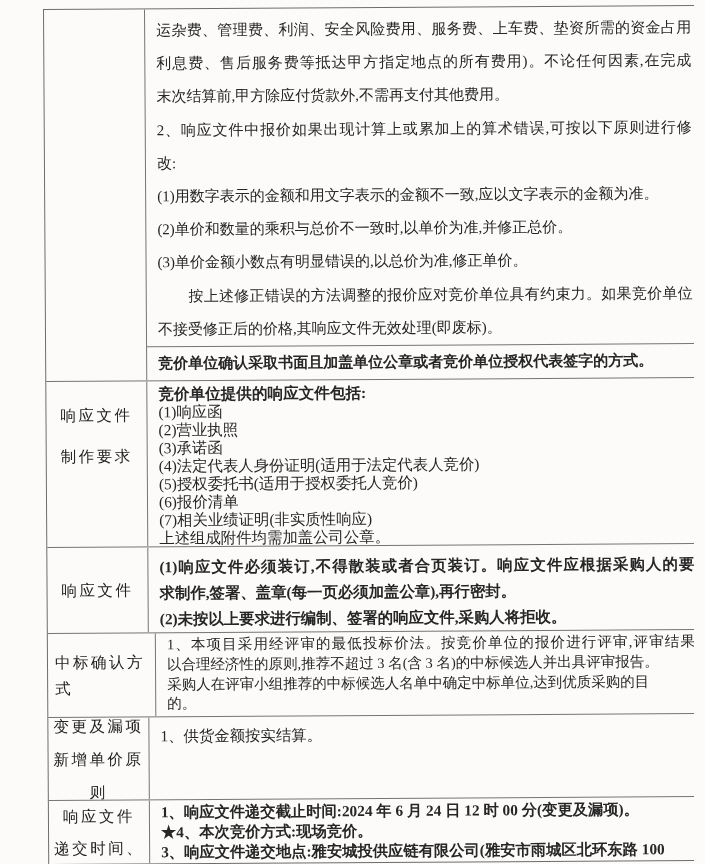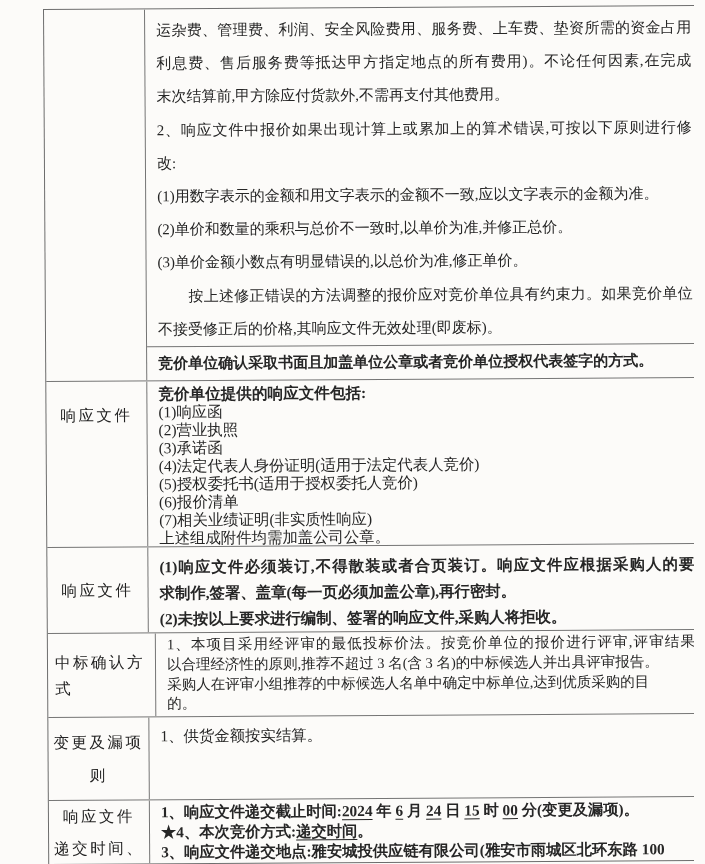--- a/index.html
+++ b/index.html
@@ -69,21 +69,21 @@
   .r5 { height:82px; }
   .r5 .lc { line-height:33px; }
   .r5 .cc { padding-top:9px; }
   .r5 .t { font-size:15.4px; line-height:20px; }
 
   
   .r6 { height:63px; border-bottom:1.4px solid #6d6d6d; }
   .r6 .lc { line-height:32px; }
   .r6 .cc { padding-top:2px; font-weight:700; }
   .r6 .t { font-size:15.3px; line-height:20px; }
-  .u { text-decoration:underline; text-underline-offset:3px; text-decoration-thickness:1px; }
+  .u { text-underline-offset:3px; text-decoration-thickness:1px; }
 </style>
 </head>
 <body>
 
 <div class="page">
   <div class="tbl">
 
     <div class="row r1">
       <div class="lc"></div>
       <div class="rc">
@@ -101,20 +101,21 @@
         </div>
         <div class="sub">
           <div class="t">竞价单位确认采取书面且加盖单位公章或者竞价单位授权代表签字的方式。</div>
         </div>
       </div>
     </div>
 
     <div class="row r2">
       <div class="lc">
         <div>响应文件</div>
+        <div>制作要求</div>
       </div>
       <div class="cc">
         <div class="hd">竞价单位提供的响应文件包括:</div>
         <div class="t">(1)响应函</div>
         <div class="t">(2)营业执照</div>
         <div class="t">(3)承诺函</div>
         <div class="t">(4)法定代表人身份证明(适用于法定代表人竞价)</div>
         <div class="t">(5)授权委托书(适用于授权委托人竞价)</div>
         <div class="t">(6)报价清单</div>
         <div class="t">(7)相关业绩证明(非实质性响应)</div>
@@ -142,37 +143,38 @@
         <div class="t jl">1、本项目采用经评审的最低投标价法。按竞价单位的报价进行评审,评审结果</div>
         <div class="t">以合理经济性的原则,推荐不超过 3 名(含 3 名)的中标候选人并出具评审报告。</div>
         <div class="t">采购人在评审小组推荐的中标候选人名单中确定中标单位,达到优质采购的目</div>
         <div class="t">的。</div>
       </div>
     </div>
 
     <div class="row r5">
       <div class="lc">
         <div>变更及漏项</div>
+        <div>新增单价原</div>
         <div>则</div>
       </div>
       <div class="cc">
         <div class="t">1、供货金额按实结算。</div>
       </div>
     </div>
 
     <div class="row r6">
       <div class="lc">
         <div>响应文件</div>
         <div>递交时间、</div>
       </div>
       <div class="cc">
         <div class="t">
-          <span>1、响应文件递交截止时间:</span><span class="u">2024</span><span> 年 </span><span class="u">6</span><span> 月 </span><span class="u">24</span><span> 日 </span><span class="u">15</span><span> 时 </span><span class="u">00</span><span> 分</span><span>(变更及漏项)。</span>
+          <span>1、响应文件递交截止时间:</span><span class="u">2024</span><span> 年 </span><span class="u">6</span><span> 月 </span><span class="u">24</span><span> 日 </span><span class="u">12</span><span> 时 </span><span class="u">00</span><span> 分</span><span>(变更及漏项)。</span>
         </div>
         <div class="t">
-          <span>★4、本次竞价方式:</span><span class="u">递交时间</span><span>。</span>
+          <span>★4、本次竞价方式:</span><span class="u">现场竞价</span><span>。</span>
         </div>
         <div class="t">3、响应文件递交地点:雅安城投供应链有限公司(雅安市雨城区北环东路 100</div>
       </div>
     </div>
 
   </div>
 </div>
 
 </body></html>

